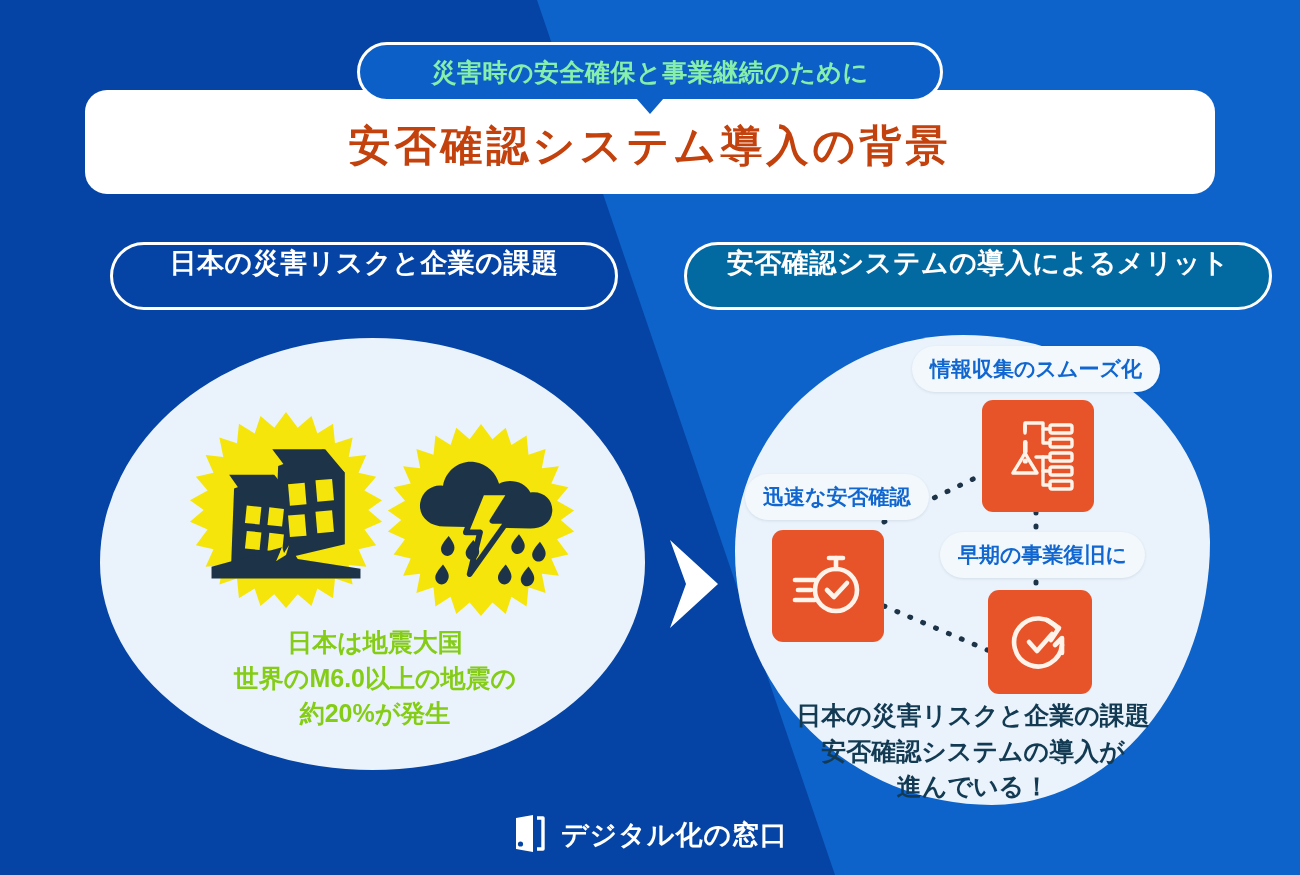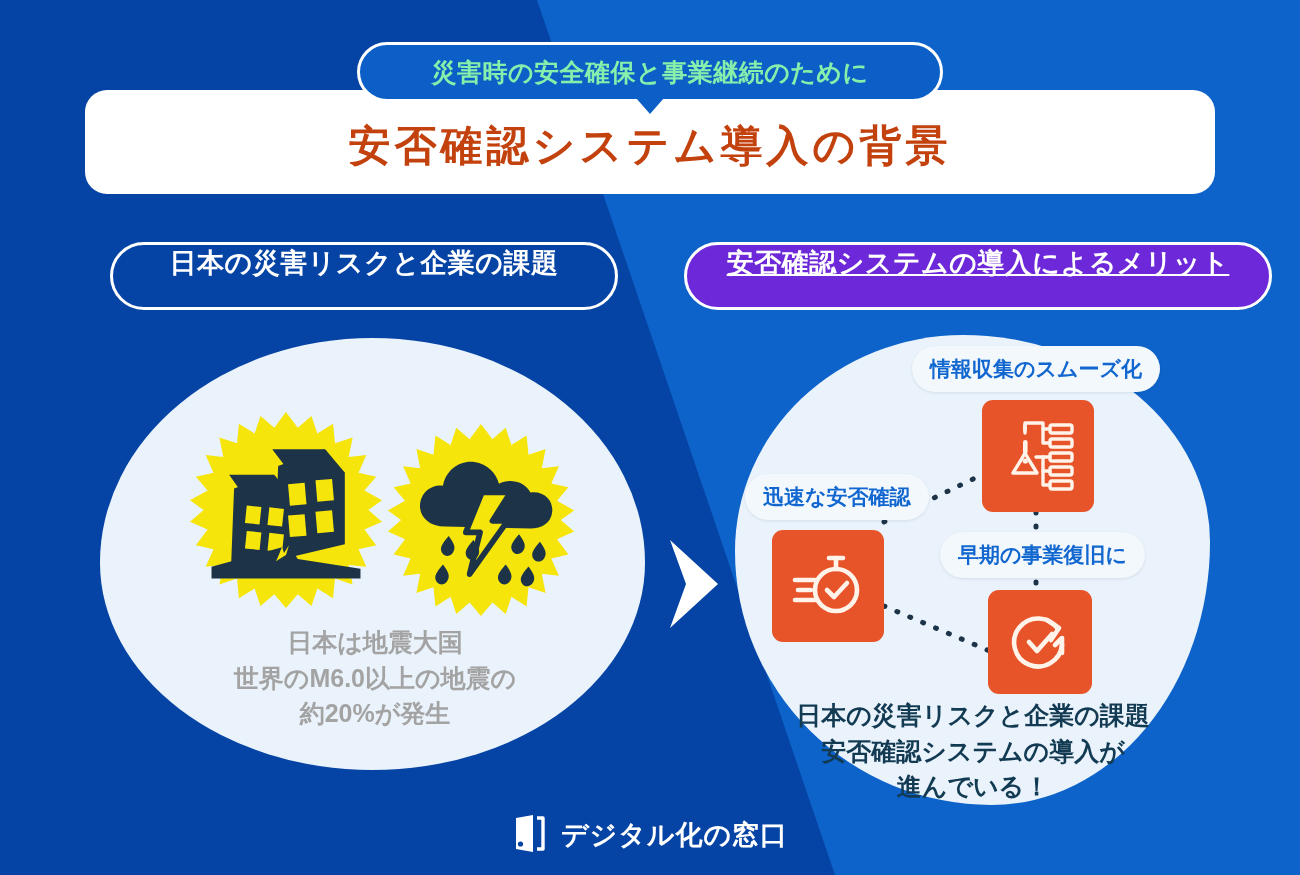--- a/index.html
+++ b/index.html
@@ -46,21 +46,21 @@
   }
 
   
   .pill {
     position:absolute; height:68px;
     border:3px solid #ffffff; border-radius:34px;
     display:flex; align-items:flex-start; justify-content:center;
     color:#ffffff; font-size:27px; font-weight:bold; letter-spacing:.5px;
   }
   .pill-left  { left:110px; top:242px; width:508px; background:#0544a4; }
-  .pill-right { left:684px; top:242px; width:588px; background:#6d28d9;text-decoration:underline; }
+  .pill-right { left:684px; top:242px; width:588px; background:#0369a1; }
 
   
   .blob-left {
     position:absolute; left:100px; top:338px; width:545px; height:432px;
     background:#eaf3fb;
     border-radius:50% 50% 50% 50%/52% 52% 48% 48%;
   }
   .blob-right {
     position:absolute; left:735px; top:335px; width:475px; height:470px;
     background:#eaf3fb;
@@ -81,21 +81,21 @@
       1% 45%, 10% 40%, 4% 33%, 13% 31%, 9% 22%, 18% 23%, 16% 13%, 25% 16%,
       26% 6%, 34% 11%, 37% 2%, 44% 8%
     );
   }
   #star-quake { left:188px; top:412px; width:196px; height:196px; }
   #star-storm { left:386px; top:424px; width:190px; height:192px; }
   .star-icon { position:absolute; inset:0; }
 
   .left-caption {
     position:absolute; left:160px; top:625px; width:430px;
-    text-align:center; color:#a3a3a3; font-size:25px; font-weight:bold;
+    text-align:center; color:#84cc16; font-size:25px; font-weight:bold;
     line-height:1.42;
   }
 
   
   .arrow {
     position:absolute; left:660px; top:540px; width:62px; height:88px;
   }
 
   
   .tag {

